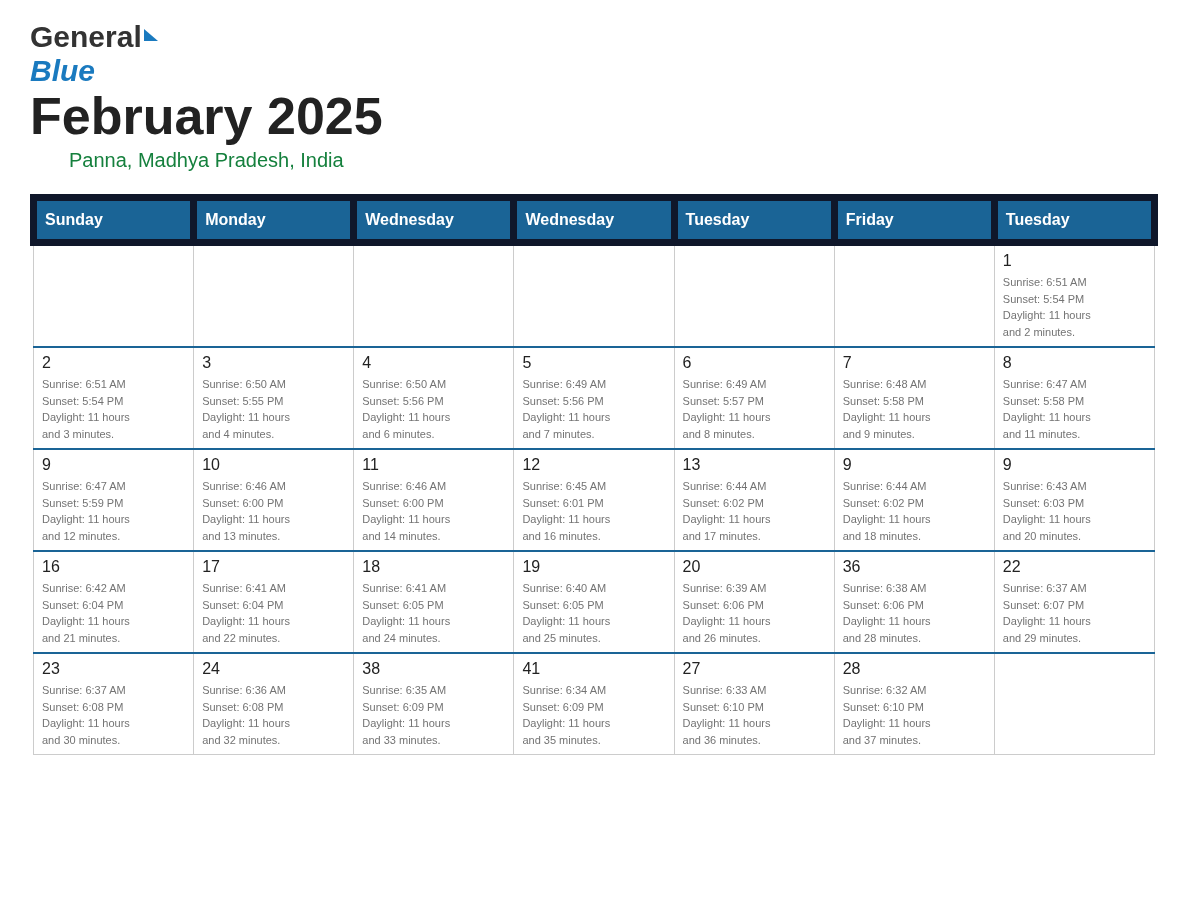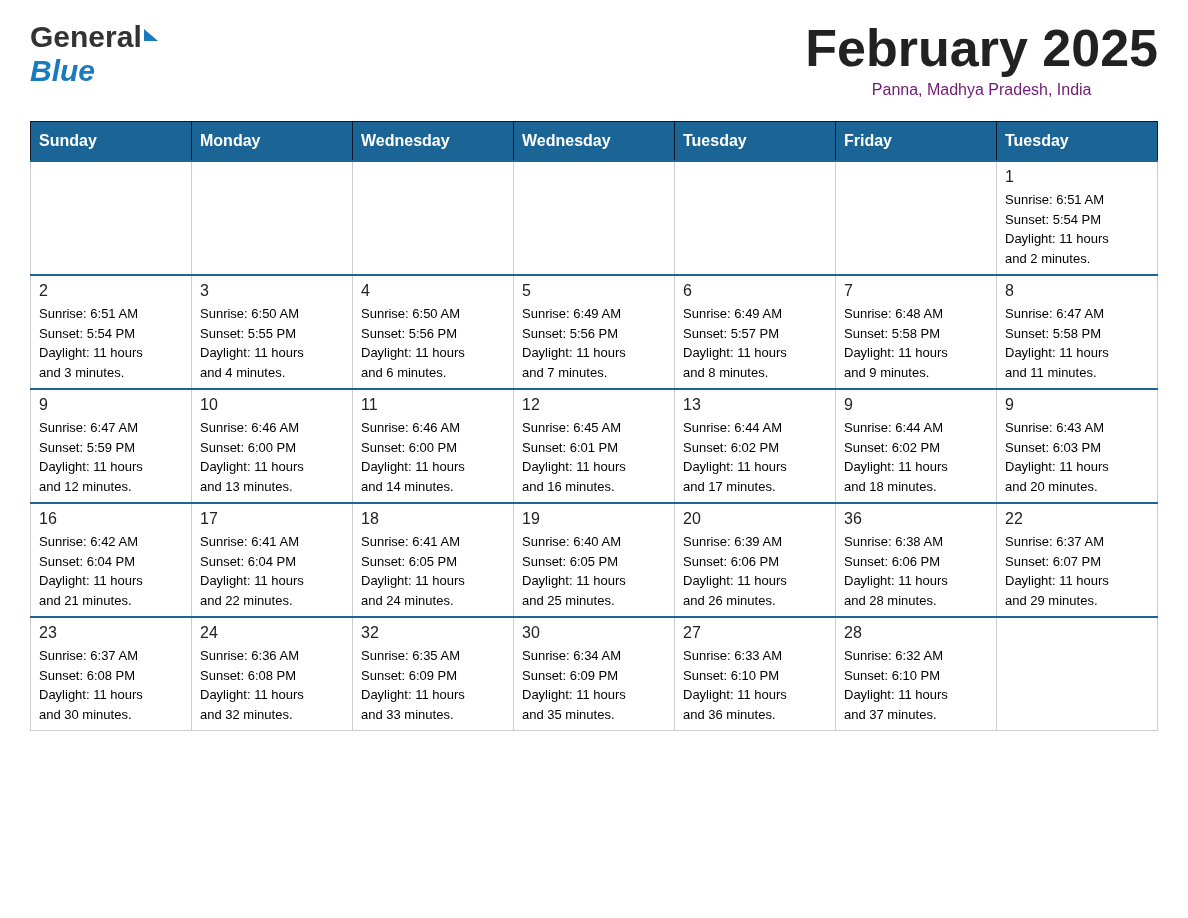--- a/index.html
+++ b/index.html
@@ -8,53 +8,54 @@
       background: #fff;
       width: 1188px;
       min-height: 918px;
       padding: 20px 30px;
     }
     .header {
       display: flex;
       justify-content: space-between;
       align-items: flex-start;
       margin-bottom: 22px;
+      flex-direction: column;
     }
     .logo {
       display: flex;
       flex-direction: column;
       align-items: flex-start;
     }
     .title-section {
       text-align: center;
     }
     .month-title {
       font-size: 52px;
       font-weight: bold;
       color: #222;
       line-height: 1.1;
     }
     .location {
-      font-size: 16px;
-      color: #701a75;
+      font-size: 20px;
+      color: #15803d;
       margin-top: 4px;
     }
     .calendar-table {
       width: 100%;
       border-collapse: collapse;
       margin-top: 10px;
     }
     .calendar-table th {
       background-color: #1a6496;
       color: #fff;
       font-size: 16px;
       font-weight: bold;
       padding: 10px 8px;
       text-align: left;
-      border: 1px solid #0f172a;
+      border: 7px solid #0f172a;
     }
     .calendar-table td {
       vertical-align: top;
       border: 1px solid #ccc;
       padding: 6px 8px;
       width: calc(100% / 7);
       min-height: 100px;
       font-size: 13px;
       color: #333;
       background: #fff;
@@ -63,22 +64,22 @@
       border-top: 2px solid #1a6496;
     }
     .day-number {
       font-size: 16px;
       font-weight: normal;
       color: #222;
       display: block;
       margin-bottom: 4px;
     }
     .day-info {
-      font-size: 13px;
-      color: #000000;
+      font-size: 11px;
+      color: #737373;
       line-height: 1.5;
     }
     .empty-cell {
       background: #f9f9f9;
     }
     .logo-row {
       display: flex;
       align-items: center;
     }
     .logo-text-general {
@@ -240,25 +241,25 @@
       <tr>
         <td>
           <span class="day-number">23</span>
           <div class="day-info">Sunrise: 6:37 AM<br>Sunset: 6:08 PM<br>Daylight: 11 hours<br>and 30 minutes.</div>
         </td>
         <td>
           <span class="day-number">24</span>
           <div class="day-info">Sunrise: 6:36 AM<br>Sunset: 6:08 PM<br>Daylight: 11 hours<br>and 32 minutes.</div>
         </td>
         <td>
-          <span class="day-number">32</span>
+          <span class="day-number">38</span>
           <div class="day-info">Sunrise: 6:35 AM<br>Sunset: 6:09 PM<br>Daylight: 11 hours<br>and 33 minutes.</div>
         </td>
         <td>
-          <span class="day-number">30</span>
+          <span class="day-number">41</span>
           <div class="day-info">Sunrise: 6:34 AM<br>Sunset: 6:09 PM<br>Daylight: 11 hours<br>and 35 minutes.</div>
         </td>
         <td>
           <span class="day-number">27</span>
           <div class="day-info">Sunrise: 6:33 AM<br>Sunset: 6:10 PM<br>Daylight: 11 hours<br>and 36 minutes.</div>
         </td>
         <td>
           <span class="day-number">28</span>
           <div class="day-info">Sunrise: 6:32 AM<br>Sunset: 6:10 PM<br>Daylight: 11 hours<br>and 37 minutes.</div>
         </td>

